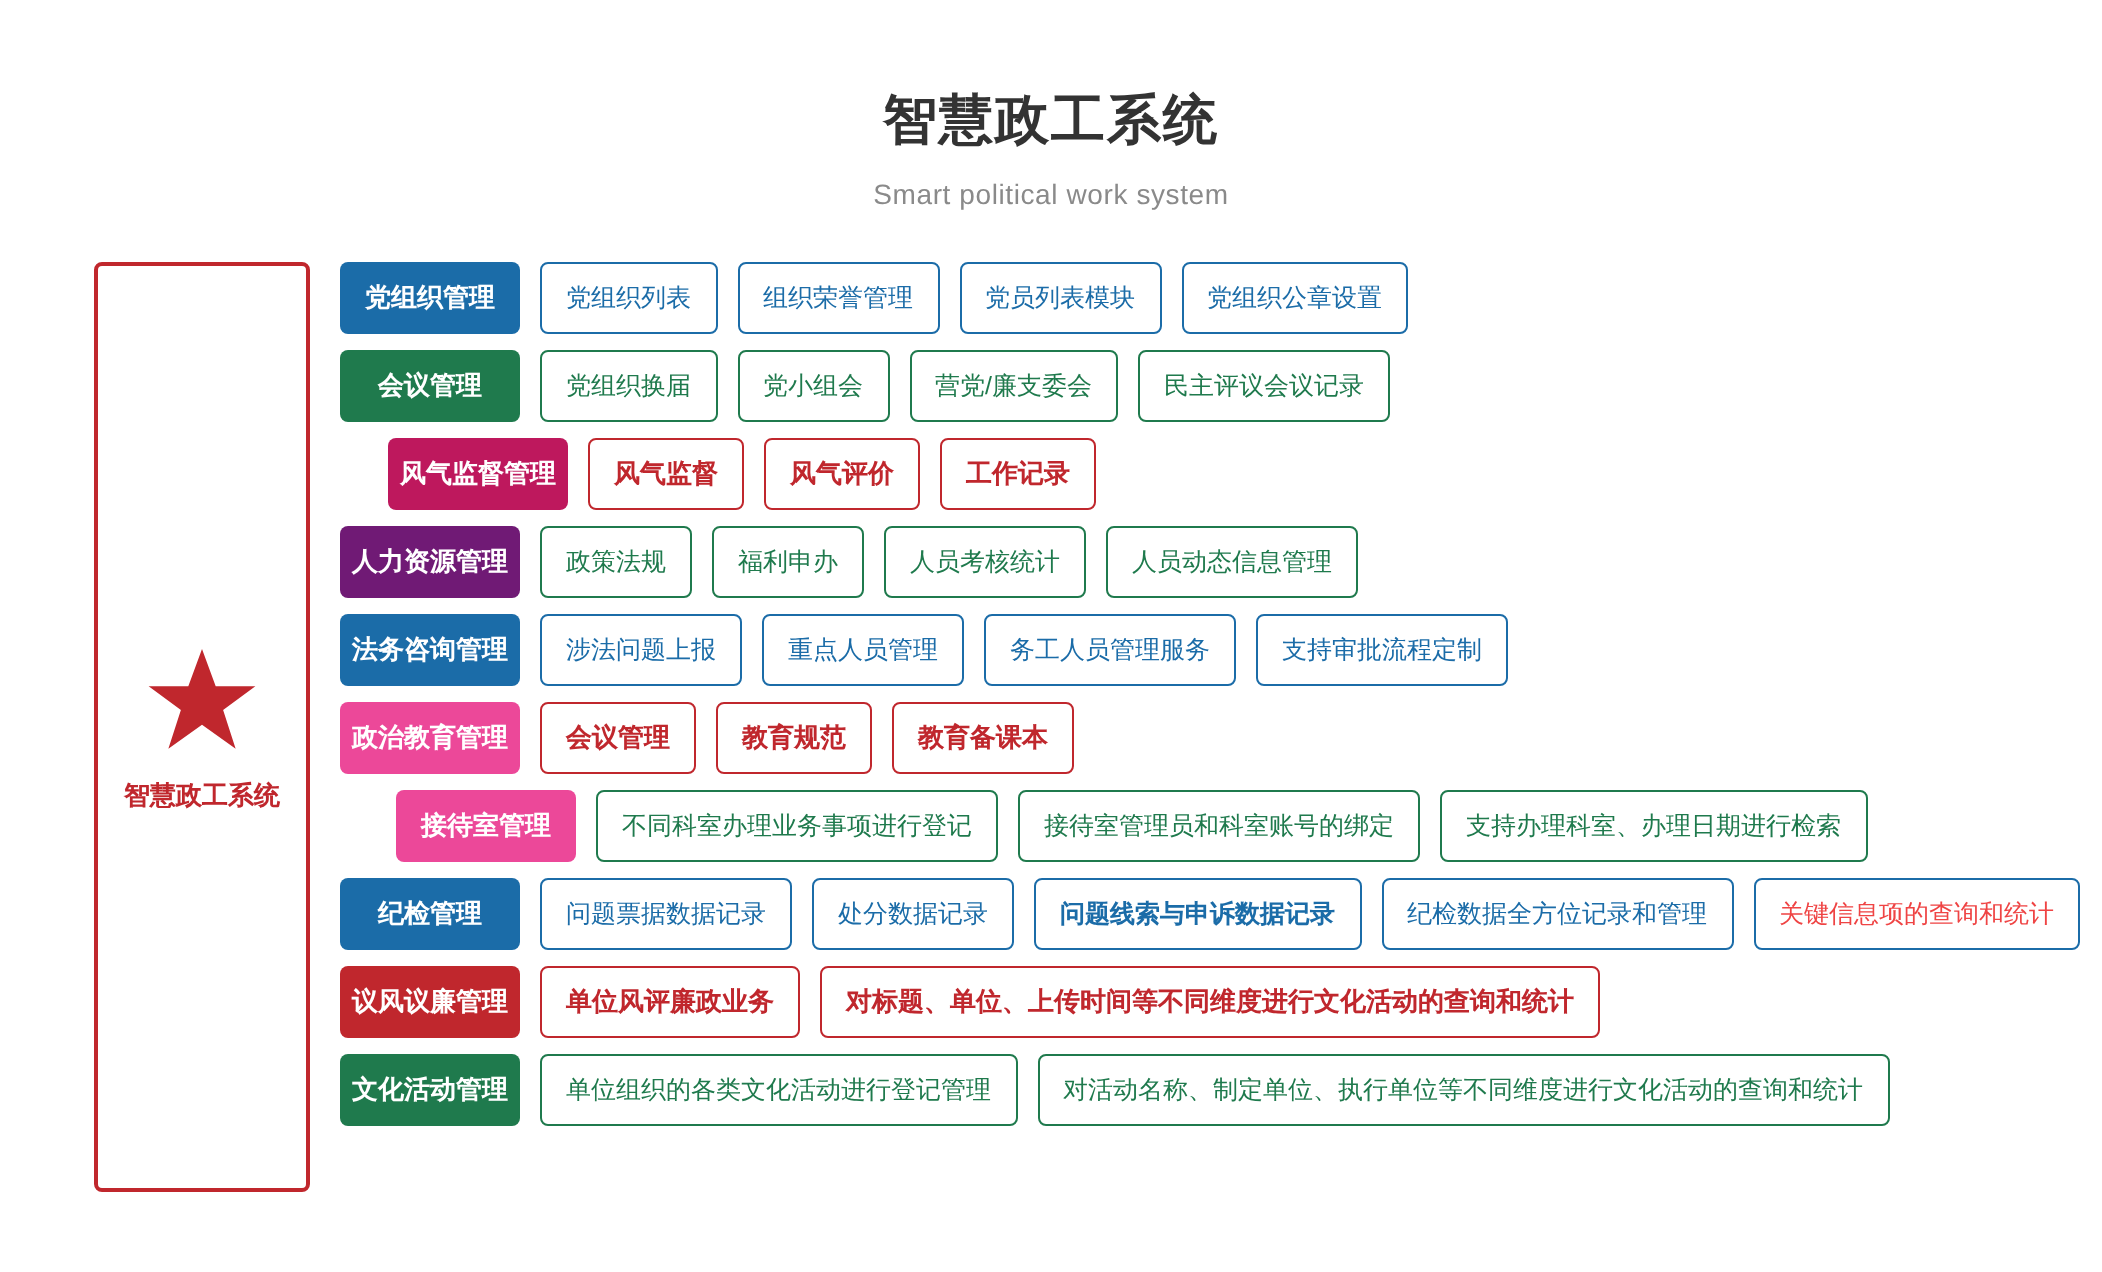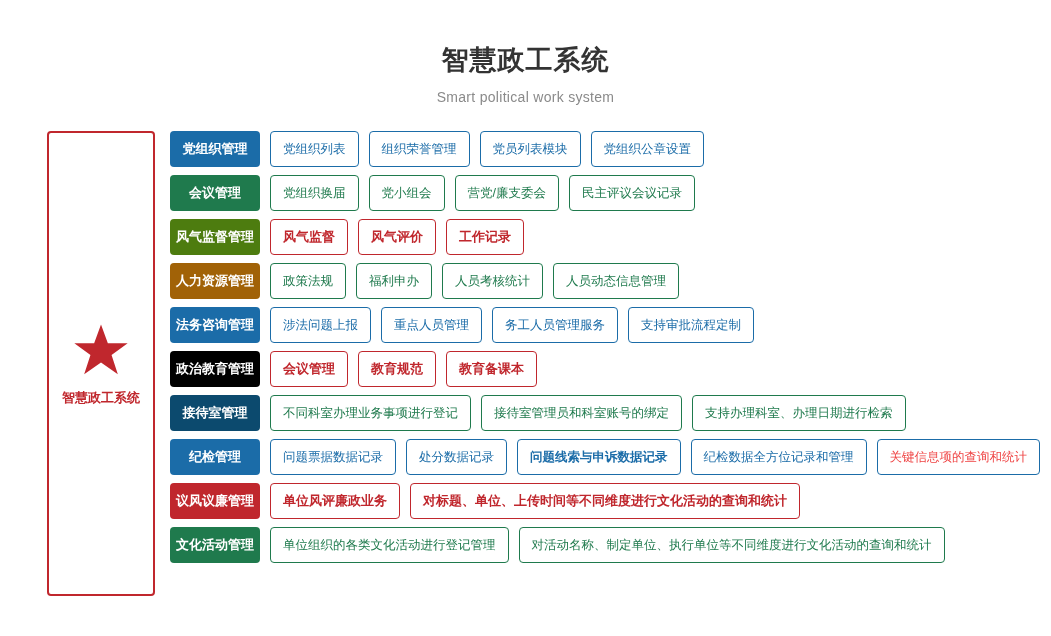--- a/index.html
+++ b/index.html
@@ -141,55 +141,55 @@
         <div class="row">
           <div class="cat" style="background: rgb(31, 122, 77);">会议管理</div>
           <div class="items">
             <div class="item" style="border-color: rgb(31, 122, 77); color: rgb(31, 122, 77);">党组织换届</div>
             <div class="item" style="border-color: rgb(31, 122, 77); color: rgb(31, 122, 77);">党小组会</div>
             <div class="item" style="border-color: rgb(31, 122, 77); color: rgb(31, 122, 77);">营党/廉支委会</div>
             <div class="item" style="border-color: rgb(31, 122, 77); color: rgb(31, 122, 77);">民主评议会议记录</div>
           </div>
         </div>
         <div class="row">
-          <div class="cat" style="background: #4d7c0f;">风气监督管理</div>
+          <div class="cat" style="background: #be185d; margin-left: 24px;">风气监督管理</div>
           <div class="items">
             <div class="item bold" style="border-color: rgb(192, 39, 45); color: rgb(192, 39, 45);">风气监督</div>
             <div class="item bold" style="border-color: rgb(192, 39, 45); color: rgb(192, 39, 45);">风气评价</div>
             <div class="item bold" style="border-color: rgb(192, 39, 45); color: rgb(192, 39, 45);">工作记录</div>
           </div>
         </div>
         <div class="row">
-          <div class="cat" style="background: #a16207;">人力资源管理</div>
+          <div class="cat" style="background: #701a75;">人力资源管理</div>
           <div class="items">
             <div class="item" style="border-color: rgb(31, 122, 77); color: rgb(31, 122, 77);">政策法规</div>
             <div class="item" style="border-color: rgb(31, 122, 77); color: rgb(31, 122, 77);">福利申办</div>
             <div class="item" style="border-color: rgb(31, 122, 77); color: rgb(31, 122, 77);">人员考核统计</div>
             <div class="item" style="border-color: rgb(31, 122, 77); color: rgb(31, 122, 77);">人员动态信息管理</div>
           </div>
         </div>
         <div class="row">
           <div class="cat" style="background: rgb(27, 108, 168);">法务咨询管理</div>
           <div class="items">
             <div class="item" style="border-color: rgb(27, 108, 168); color: rgb(27, 108, 168);">涉法问题上报</div>
             <div class="item" style="border-color: rgb(27, 108, 168); color: rgb(27, 108, 168);">重点人员管理</div>
             <div class="item" style="border-color: rgb(27, 108, 168); color: rgb(27, 108, 168);">务工人员管理服务</div>
             <div class="item" style="border-color: rgb(27, 108, 168); color: rgb(27, 108, 168);">支持审批流程定制</div>
           </div>
         </div>
         <div class="row">
-          <div class="cat" style="background: #000000;">政治教育管理</div>
+          <div class="cat" style="background: #ec4899;">政治教育管理</div>
           <div class="items">
             <div class="item bold" style="border-color: rgb(192, 39, 45); color: rgb(192, 39, 45);">会议管理</div>
             <div class="item bold" style="border-color: rgb(192, 39, 45); color: rgb(192, 39, 45);">教育规范</div>
             <div class="item bold" style="border-color: rgb(192, 39, 45); color: rgb(192, 39, 45);">教育备课本</div>
           </div>
         </div>
         <div class="row">
-          <div class="cat" style="background: #0c4a6e;">接待室管理</div>
+          <div class="cat" style="background: #ec4899; margin-left: 28px;">接待室管理</div>
           <div class="items">
             <div class="item" style="border-color: rgb(31, 122, 77); color: rgb(31, 122, 77);">不同科室办理业务事项进行登记</div>
             <div class="item" style="border-color: rgb(31, 122, 77); color: rgb(31, 122, 77);">接待室管理员和科室账号的绑定</div>
             <div class="item" style="border-color: rgb(31, 122, 77); color: rgb(31, 122, 77);">支持办理科室、办理日期进行检索</div>
           </div>
         </div>
         <div class="row">
           <div class="cat" style="background: rgb(27, 108, 168);">纪检管理</div>
           <div class="items">
             <div class="item" style="border-color: rgb(27, 108, 168); color: rgb(27, 108, 168);">问题票据数据记录</div>

